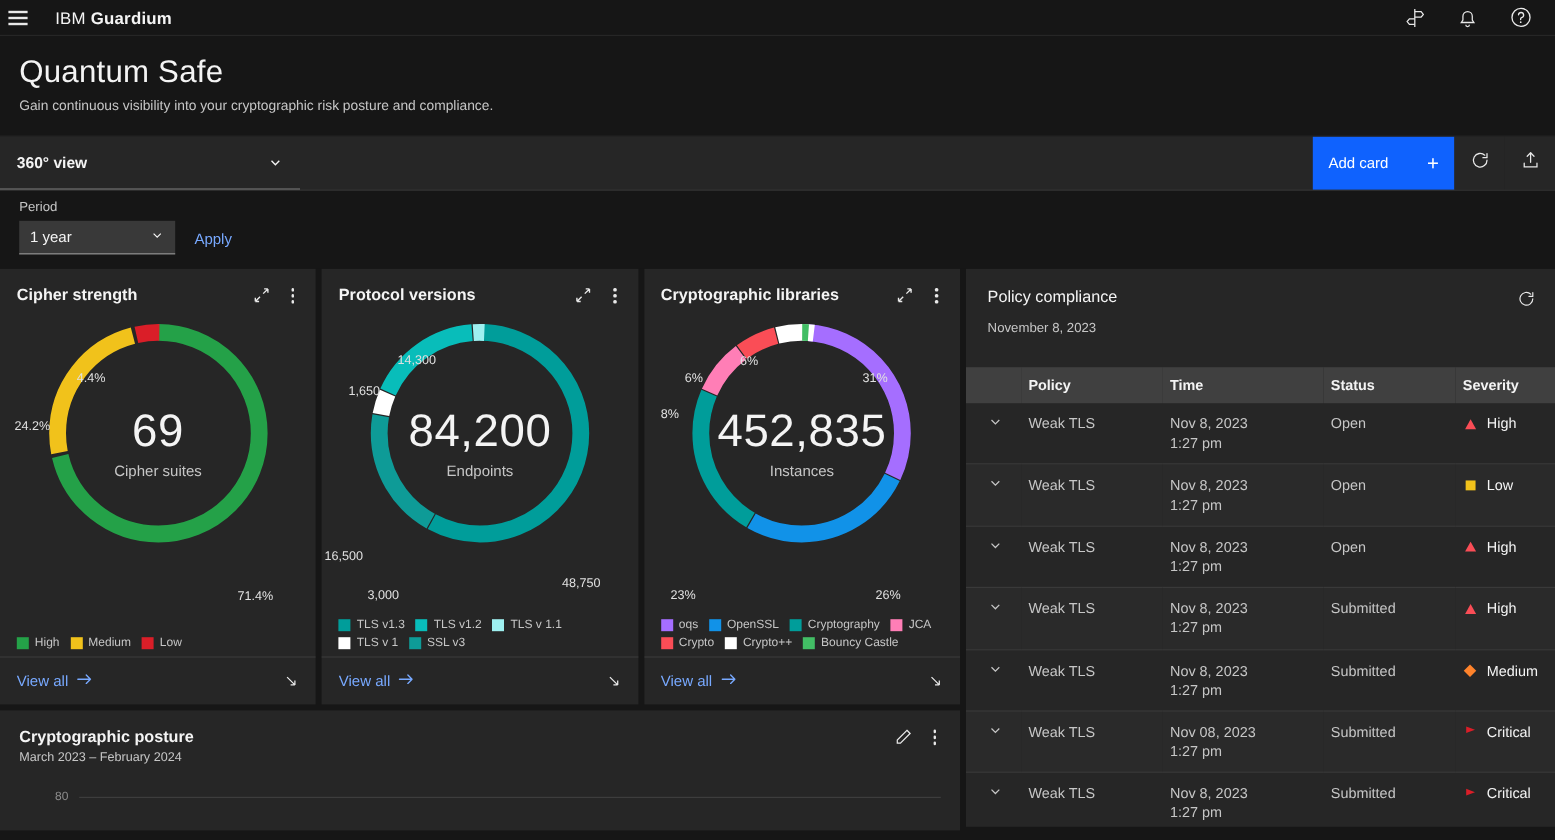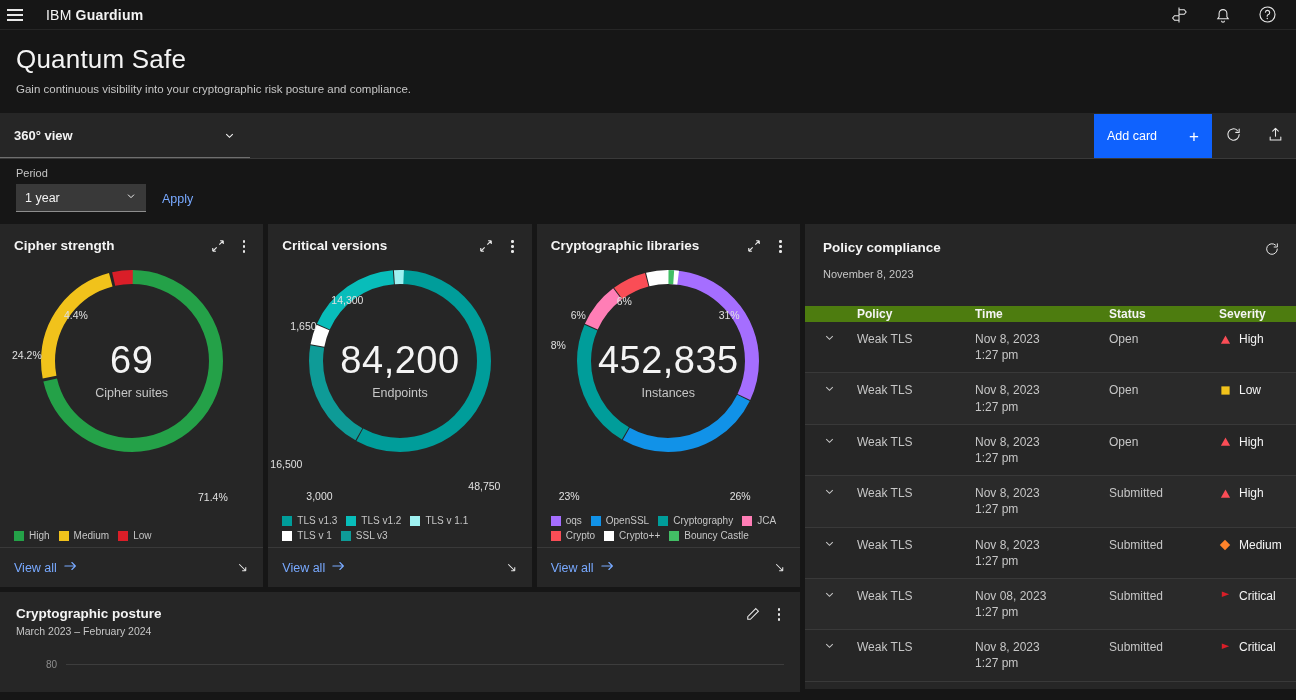--- a/index.html
+++ b/index.html
@@ -109,27 +109,27 @@
   .posture-title { font-size: 13.5px; font-weight:600; color:#f4f4f4; }
   .posture-sub { font-size: 10.5px; color:#c6c6c6; margin-top:4px; }
   .posture-icons { position:absolute; right: 16px; top: 14px; display:flex; align-items:center; gap:14px; }
   .axis-row { display:flex; align-items:center; margin-top: 22px; }
   .axis-val { font-size: 10px; color:#8d8d8d; width: 50px; text-align:right; padding-right: 9px; }
   .axis-line { flex:1; height:1px; background:#3d3d3d; }
 
   
   .card-policy { width: 491px; height: 465px; background:#262626; position:relative; overflow:hidden; }
   .policy-head { padding: 16px 18px 0 18px; height: 82px; }
-  .policy-title { font-size: 13.5px; font-weight:700; color:#f4f4f4; }
+  .policy-title { font-size: 13.5px; font-weight:400; color:#f4f4f4; }
   .policy-date { font-size: 11px; color:#c6c6c6; margin-top: 13px; }
   .policy-refresh { position:absolute; right: 16px; top: 17px; cursor:pointer; }
   table.ptab { width:100%; border-collapse: collapse; table-layout: fixed; }
   table.ptab th {
-    background:#4d7c0f; text-align:left; font-size: 12px; font-weight:700; color:#f4f4f4;
-    height: 16px; padding: 0 6px;
+    background:#404040; text-align:left; font-size: 12px; font-weight:700; color:#f4f4f4;
+    height: 30px; padding: 0 6px;
   }
   table.ptab td {
     font-size: 12px; color:#c6c6c6; padding: 9px 6px; vertical-align: top;
     border-bottom: 1px solid #393939; line-height: 1.35;
   }
   .c-exp { width: 46px; padding-left: 18px !important; }
   .c-pol { width: 118px; }
   .c-time { width: 134px; }
   .c-stat { width: 110px; }
   .c-sev  { width: 110px; }
@@ -295,21 +295,21 @@
           <div class="resize">
             <svg width="13" height="13" viewBox="0 0 16 16" fill="none" stroke="#e8e8e8" stroke-width="1.3">
                 <path d="M4 4 12 12M12 12H7.6M12 12V7.6"></path>
               </svg>
           </div>
         </div>
       </div>
 
       <div class="card card-sm">
         <div class="card-head">
-          <div class="card-title">Critical versions</div>
+          <div class="card-title">Protocol versions</div>
           <div class="card-head-icons">
             <span class="ic">
               <svg width="14" height="14" viewBox="0 0 16 16" fill="none" stroke="#e8e8e8" stroke-width="1.3">
                 <path d="M9.5 6.5 14 2M14 2h-3.6M14 2v3.6"></path>
                   <path d="M6.5 9.5 2 14M2 14h3.6M2 14v-3.6"></path>
               </svg>
             </span>
             <span class="kebab">
                 <i></i>
                 <i></i>

